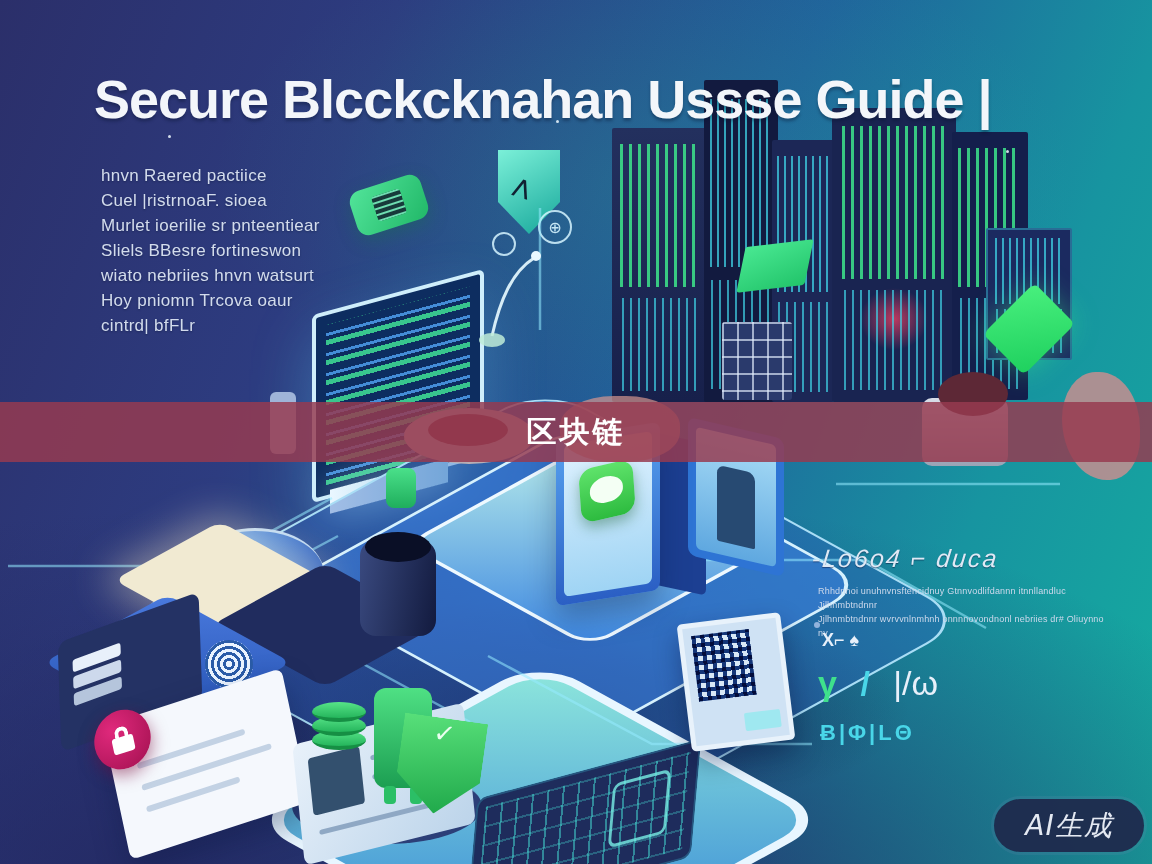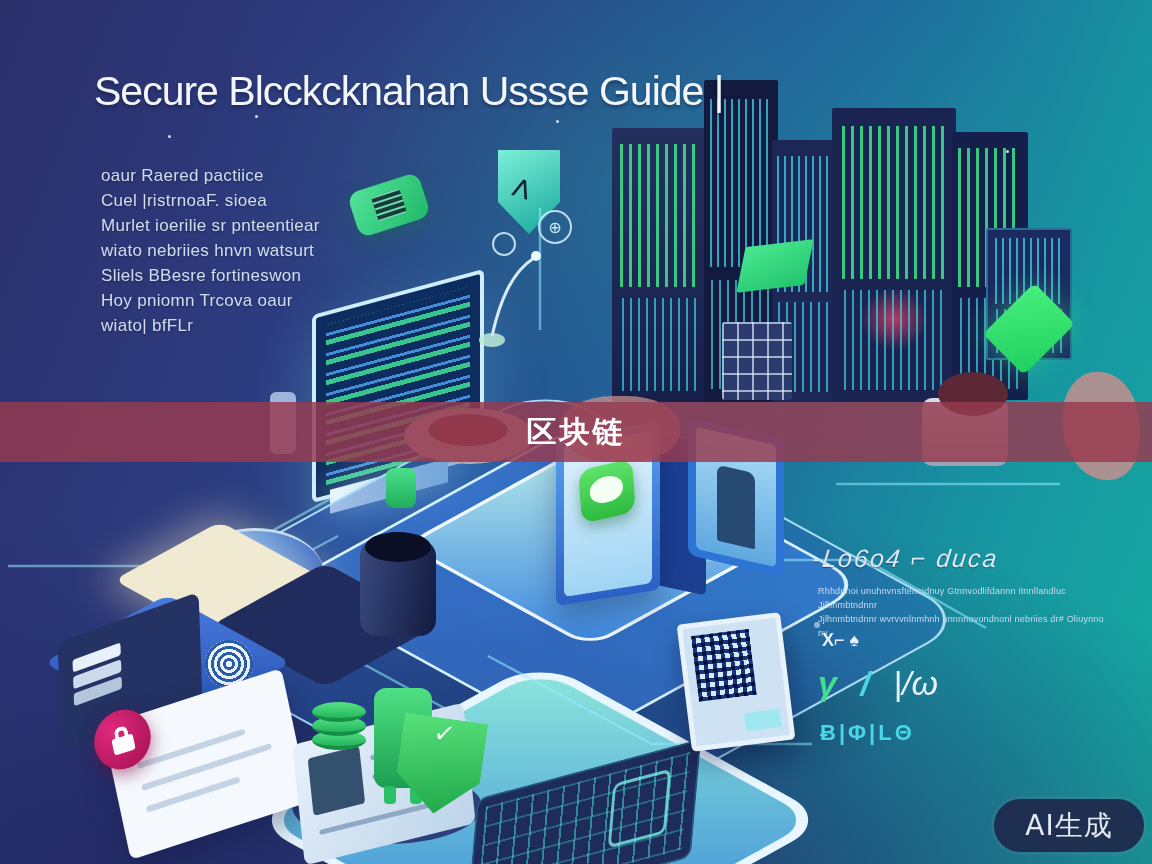--- a/index.html
+++ b/index.html
@@ -111,38 +111,38 @@
   
   .qr-card{position:absolute;z-index:5;transform:rotate(-7deg);background:#cfe2f4;
     border:5px solid #e8f2fb;border-radius:5px;box-shadow:0 12px 26px rgba(8,18,60,.4);}
   .qr-card .qr{position:absolute;left:8px;top:8px;width:58px;height:66px;background:#d8e8f6;
     background-image:repeating-linear-gradient(0deg,#173a7c 0 4px,transparent 4px 9px),
                      repeating-linear-gradient(90deg,#173a7c 0 4px,transparent 4px 9px);
     background-blend-mode:multiply;}
   .qr-card .chip{position:absolute;right:7px;bottom:9px;width:36px;height:18px;background:#9fe8f0;border-radius:2px;}
 
   
-  .title{position:absolute;left:94px;top:68px;z-index:8;color:#f3f6fa;font-weight:400;
-    font-size:41px;letter-spacing:-1px;white-space:nowrap;
+  .title{position:absolute;left:94px;top:68px;z-index:8;color:#f3f6fa;font-weight:700;
+    font-size:54px;letter-spacing:-1px;white-space:nowrap;
     text-shadow:0 3px 3px rgba(10,20,50,.35);}
   .intro{position:absolute;left:101px;top:163px;z-index:8;color:rgba(226,234,247,.92);
     font-size:17px;line-height:25px;letter-spacing:.3px;text-shadow:0 1px 2px rgba(10,20,50,.4);}
   .banner{position:absolute;left:0;top:402px;width:1152px;height:60px;z-index:6;
     background:rgba(150,58,80,.84);display:flex;align-items:center;justify-content:center;}
   .banner span{color:#fff;font-weight:bold;font-size:30px;letter-spacing:3px;
     font-family:Liberation Sans, sans-serif;}
   .note-headline{position:absolute;left:812px;top:544px;z-index:7;color:#dfe9f5;font-size:25px;
     font-style:italic;letter-spacing:2px;transform:skewX(-6deg);text-shadow:0 1px 1px rgba(10,20,60,.5);}
   .note-small{position:absolute;left:818px;top:584px;z-index:7;color:#cdd9ec;font-size:9px;line-height:14px;
     width:290px;letter-spacing:.2px;}
   .sym{position:absolute;z-index:7;font-weight:bold;}
   .sym-white{color:#e8f0fa;} .sym-green{color:#3fe08c;} .sym-cyan{color:#49d6e8;}
   .watermark{position:absolute;right:8px;bottom:12px;width:150px;height:53px;z-index:9;
     background:rgba(31,42,77,.95);border-radius:27px;display:flex;align-items:center;justify-content:center;
-    box-shadow:0 0 0 3px rgba(120,140,180,.15);}
+    box-shadow:0 0 0 3px rgba(120,140,180,.15);font-style:italic;}
   .watermark span{color:#e4e9f2;font-size:28px;letter-spacing:1px;
     font-family:"DejaVu Sans","Liberation Sans",sans-serif;}
   .shadow-ell{position:absolute;z-index:3;border-radius:50%;
     background:radial-gradient(closest-side,rgba(14,20,52,.5),rgba(14,20,52,0));}
   svg.scene{position:absolute;left:0;top:0;z-index:4;pointer-events:none;}
 </style>
 </head>
 <body>
 
 <div class="stage">
@@ -288,36 +288,36 @@
     <div class="chip"></div>
   </div>
 
   <div class="banner">
     <span>区块链</span>
   </div>
 
   <div class="title">Secure Blcckcknahan Ussse Guide |</div>
 
   <div class="intro">
-    <div>oaur Raered pactiice</div>
+    <div>hnvn Raered pactiice</div>
     <div>Cuel |ristrnoaF. sioea</div>
     <div>Murlet ioerilie sr pnteentiear</div>
+    <div>Sliels BBesre fortineswon</div>
     <div>wiato nebriies hnvn watsurt</div>
-    <div>Sliels BBesre fortineswon</div>
     <div>Hoy pniomn Trcova oaur</div>
-    <div>wiato| bfFLr</div>
+    <div>cintrd| bfFLr</div>
   </div>
 
   <div class="note-headline">-Lo6o4 ⌐ duca</div>
   <div class="note-small">
     <div>Rhhdnnoi unuhnvnsftencidnuy Gtnnvodlifdannn itnnllandluc Jjlhnmbtndnnr</div>
     <div>Jjlhnmbtndnnr wvrvvnlnmhnh onnnnovondnonl nebriies dr# Oliuynno nv</div>
   </div>
   <div class="sym sym-white" style="left:822px;top:630px;font-size:18px;">X⌐ ♠</div>
-  <div class="sym" style="left:818px;top:664px;font-size:34px;font-style:italic;">
+  <div class="sym" style="left:818px;top:664px;font-size:34px;">
     <span class="sym-green">γ</span>
     <span class="sym-cyan" style="margin-left:14px;">/</span>
     <span class="sym-white" style="margin-left:14px;font-weight:normal;">|/ω</span>
   </div>
   <div class="sym sym-cyan" style="left:820px;top:720px;font-size:22px;letter-spacing:3px;">Ƀ|Φ|LΘ</div>
 
   <div class="watermark">
     <span>AI生成</span>
   </div>
 

